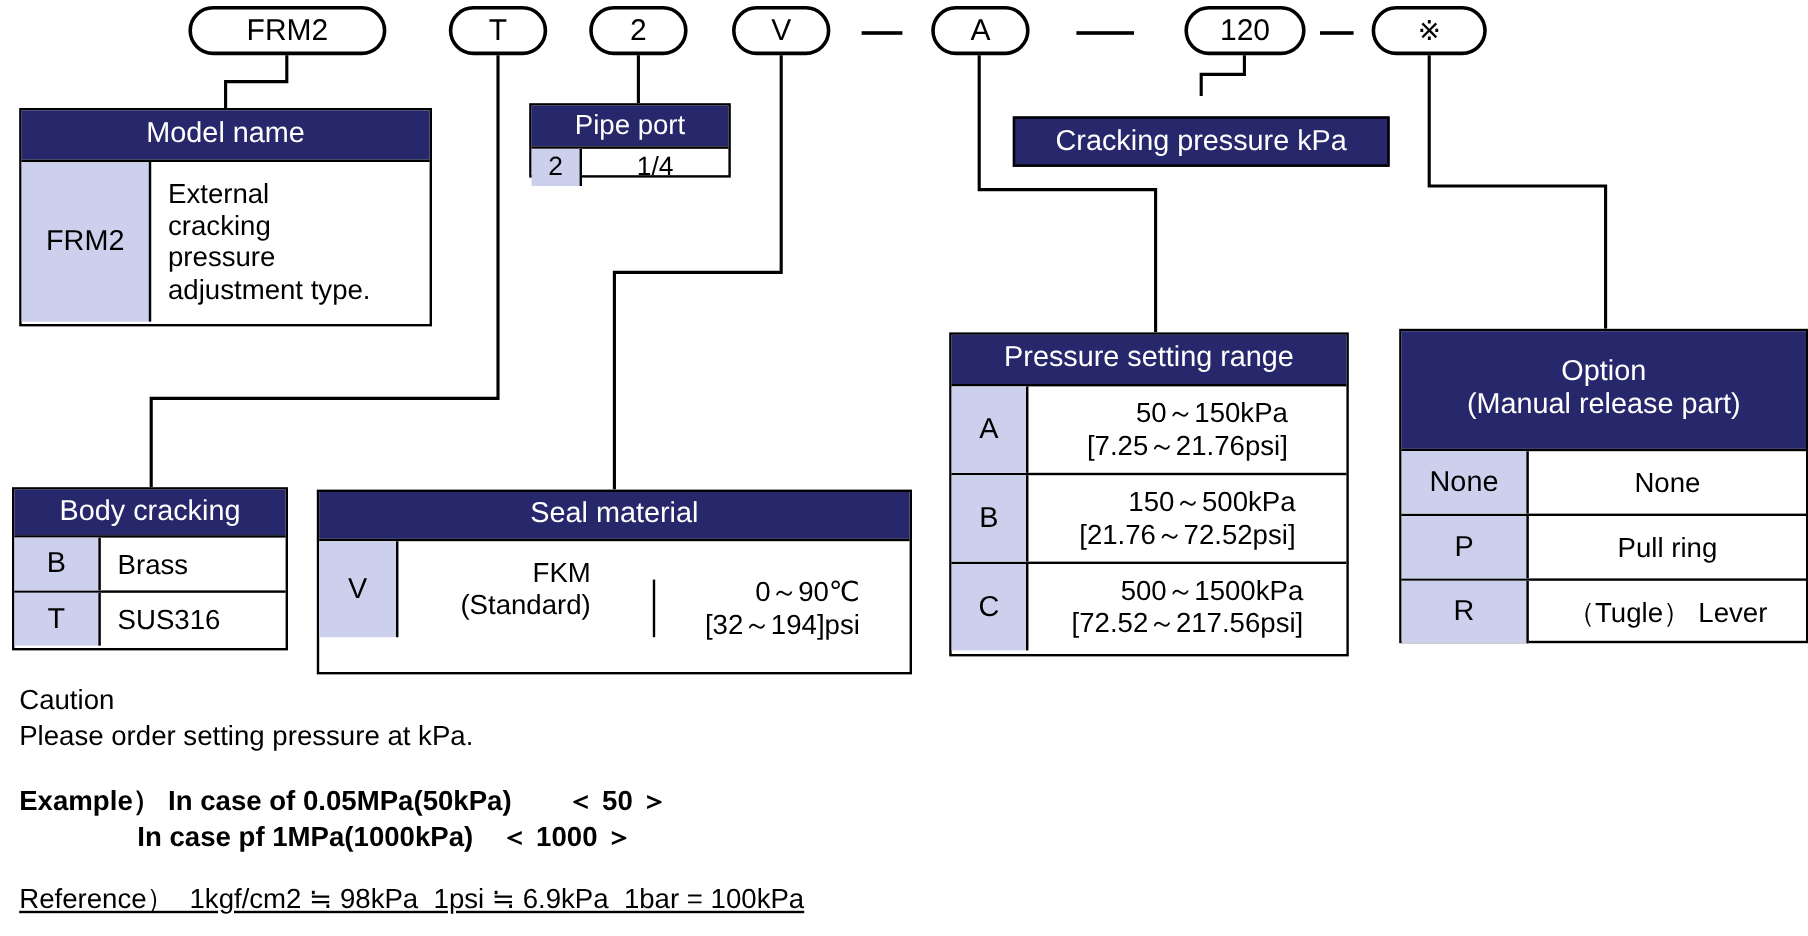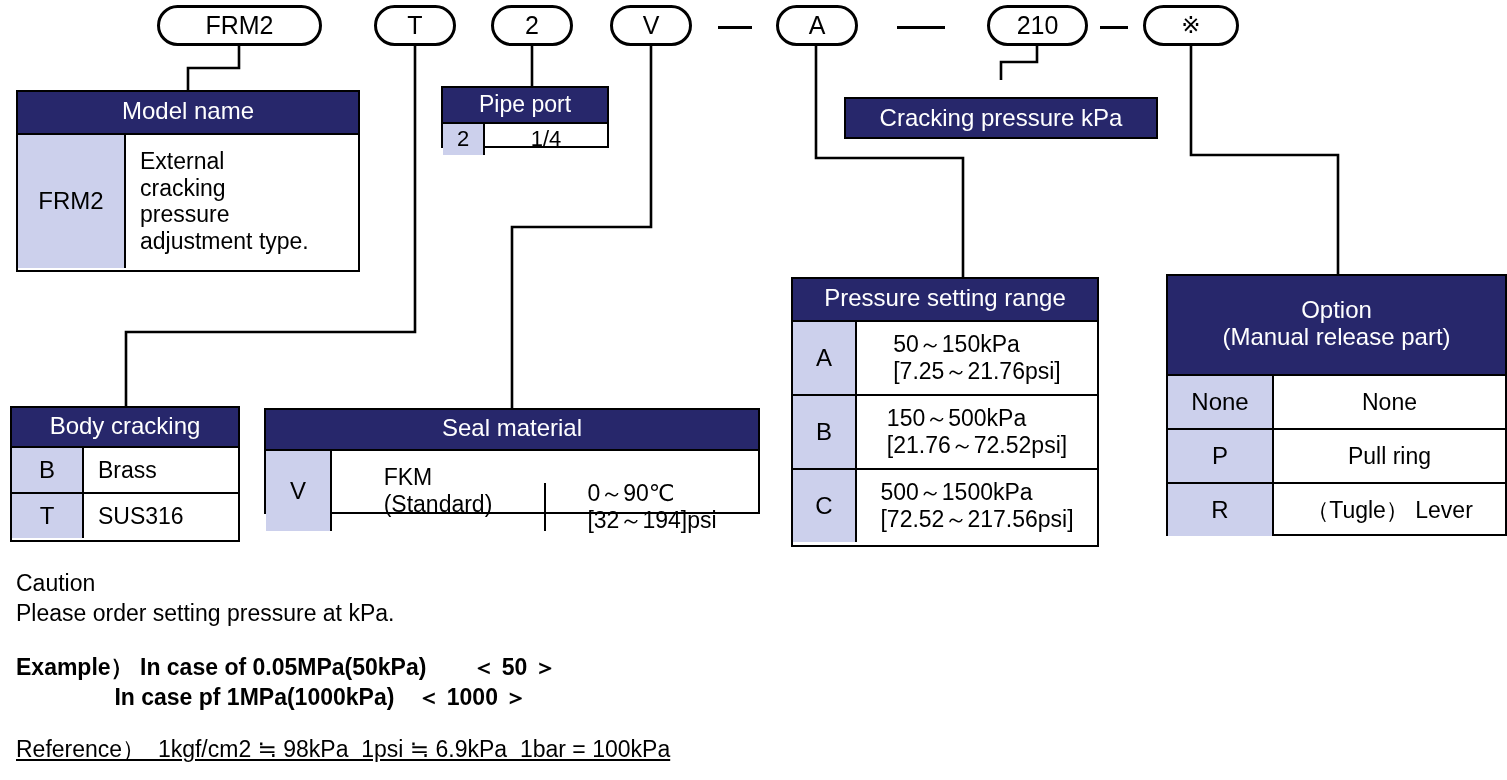--- a/index.html
+++ b/index.html
@@ -55,21 +55,21 @@
   .cell-code{
     background:#ccd0ec;
     display:flex;align-items:center;justify-content:center;
     text-align:center;
     font-size:24px;
     box-sizing:border-box;
     border-right:2.5px solid #000;
   }
   .cell-val{
     display:flex;align-items:center;justify-content:center;
-    text-align:left;
+    text-align:right;
     font-size:23px;
     line-height:1.16;
     box-sizing:border-box;
     padding:5px 6px;
     flex:1;
   }
   .cell-val.sep{border-left:2.5px solid #000;}
   .cell-left{justify-content:flex-start;padding-left:14px;text-align:left;}
 
   
@@ -132,21 +132,21 @@
 
   <div class="dash" style="left:718px;top:26px;width:34px;"></div>
 
   <div class="bubble" style="left:776px;top:5px;width:82px;height:41px;">
     <span>A</span>
   </div>
 
   <div class="dash" style="left:897px;top:26px;width:48px;"></div>
 
   <div class="bubble" style="left:987px;top:5px;width:101px;height:41px;">
-    <span>210</span>
+    <span>120</span>
   </div>
 
   <div class="dash" style="left:1100px;top:26px;width:28px;"></div>
 
   <div class="bubble" style="left:1143px;top:5px;width:96px;height:41px;font-size:23px;">
     <span>※</span>
   </div>
 
   <div class="tbl" style="left:16px;top:90px;width:344px;height:182px;">
     <div class="thead">Model name</div>
@@ -164,21 +164,21 @@
     <div class="trow" style="height:31px;">
       <div class="cell-code" style="width:42px;font-size:22px;">2</div>
       <div class="cell-val" style="font-size:22px;padding:0;">1/4</div>
     </div>
   </div>
 
   <div class="band" style="left:844px;top:80px;width:314px;height:42px;margin-top:17px;">
     <span>Cracking pressure kPa</span>
   </div>
 
-  <div class="tbl" style="left:791px;top:277px;width:308px;height:270px;">
+  <div class="tbl" style="left:791px;top:277px;width:333px;height:270px;">
     <div class="thead">Pressure setting range</div>
     <div class="trow" style="height:72px;">
       <div class="cell-code" style="width:64px;">A</div>
       <div class="cell-val" style="white-space:pre-line;">50～150kPa
 [7.25～21.76psi]</div>
     </div>
     <div class="trow" style="height:72px;">
       <div class="cell-code" style="width:64px;">B</div>
       <div class="cell-val" style="white-space:pre-line;">150～500kPa
 [21.76～72.52psi]</div>
@@ -212,21 +212,21 @@
     <div class="trow" style="height:44px;">
       <div class="cell-code" style="width:72px;">B</div>
       <div class="cell-val cell-left">Brass</div>
     </div>
     <div class="trow" style="height:44px;">
       <div class="cell-code" style="width:72px;">T</div>
       <div class="cell-val cell-left">SUS316</div>
     </div>
   </div>
 
-  <div class="tbl" style="left:264px;top:408px;width:496px;height:106px;">
+  <div class="tbl" style="left:264px;top:408px;width:496px;height:154px;">
     <div class="thead" style="padding:5px 4px 7px;">Seal material</div>
     <div class="trow" style="height:80px;">
       <div class="cell-code" style="width:66px;">V</div>
       <div class="cell-val" style="white-space:pre-line;">FKM
 (Standard)</div>
       <div class="cell-val sep" style="white-space:pre-line;margin-top:32px;">0～90℃
 [32～194]psi</div>
     </div>
   </div>
 

